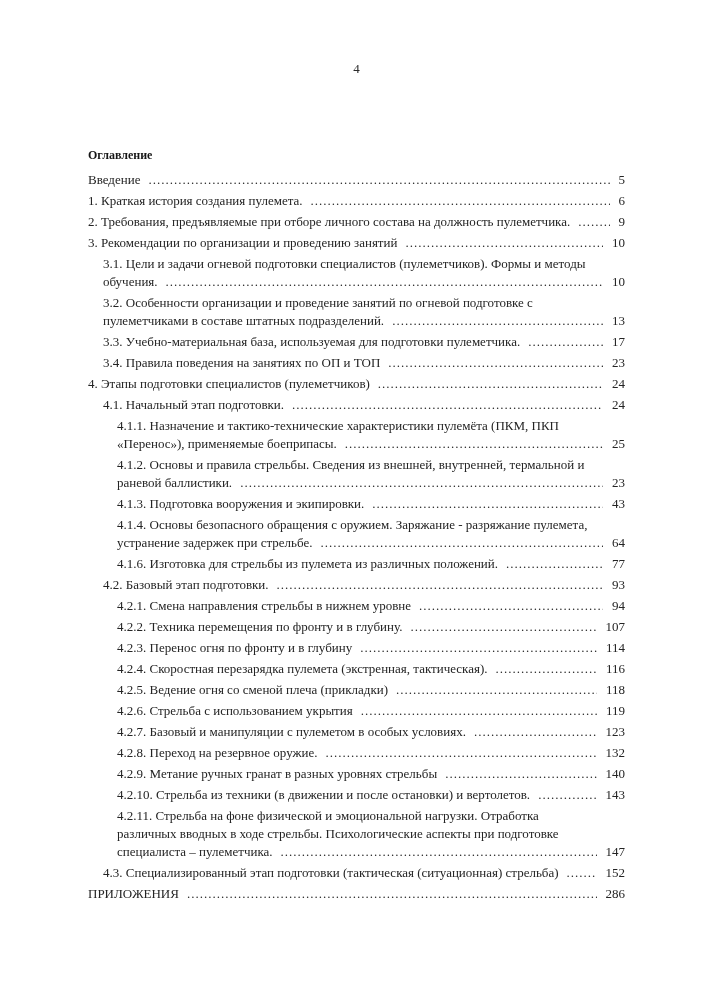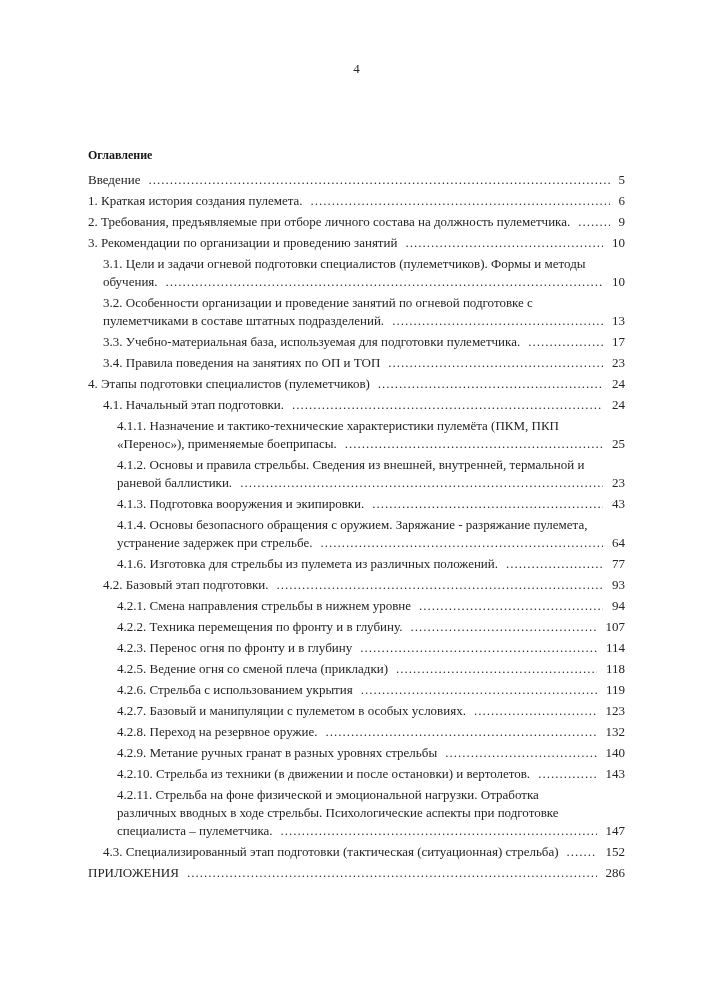--- a/index.html
+++ b/index.html
@@ -220,20 +220,27 @@
         </div>
         <div class="toc-entry lvl2">
           <div class="toc-line last">
             <span class="txt">4.2.3. Перенос огня по фронту и в глубину</span>
             <span class="dots"></span>
             <span class="num">114</span>
           </div>
         </div>
         <div class="toc-entry lvl2">
           <div class="toc-line last">
+            <span class="txt">4.2.4. Скоростная перезарядка пулемета (экстренная, тактическая).</span>
+            <span class="dots"></span>
+            <span class="num">116</span>
+          </div>
+        </div>
+        <div class="toc-entry lvl2">
+          <div class="toc-line last">
             <span class="txt">4.2.5. Ведение огня со сменой плеча (прикладки)</span>
             <span class="dots"></span>
             <span class="num">118</span>
           </div>
         </div>
         <div class="toc-entry lvl2">
           <div class="toc-line last">
             <span class="txt">4.2.6. Стрельба с использованием укрытия</span>
             <span class="dots"></span>
             <span class="num">119</span>

